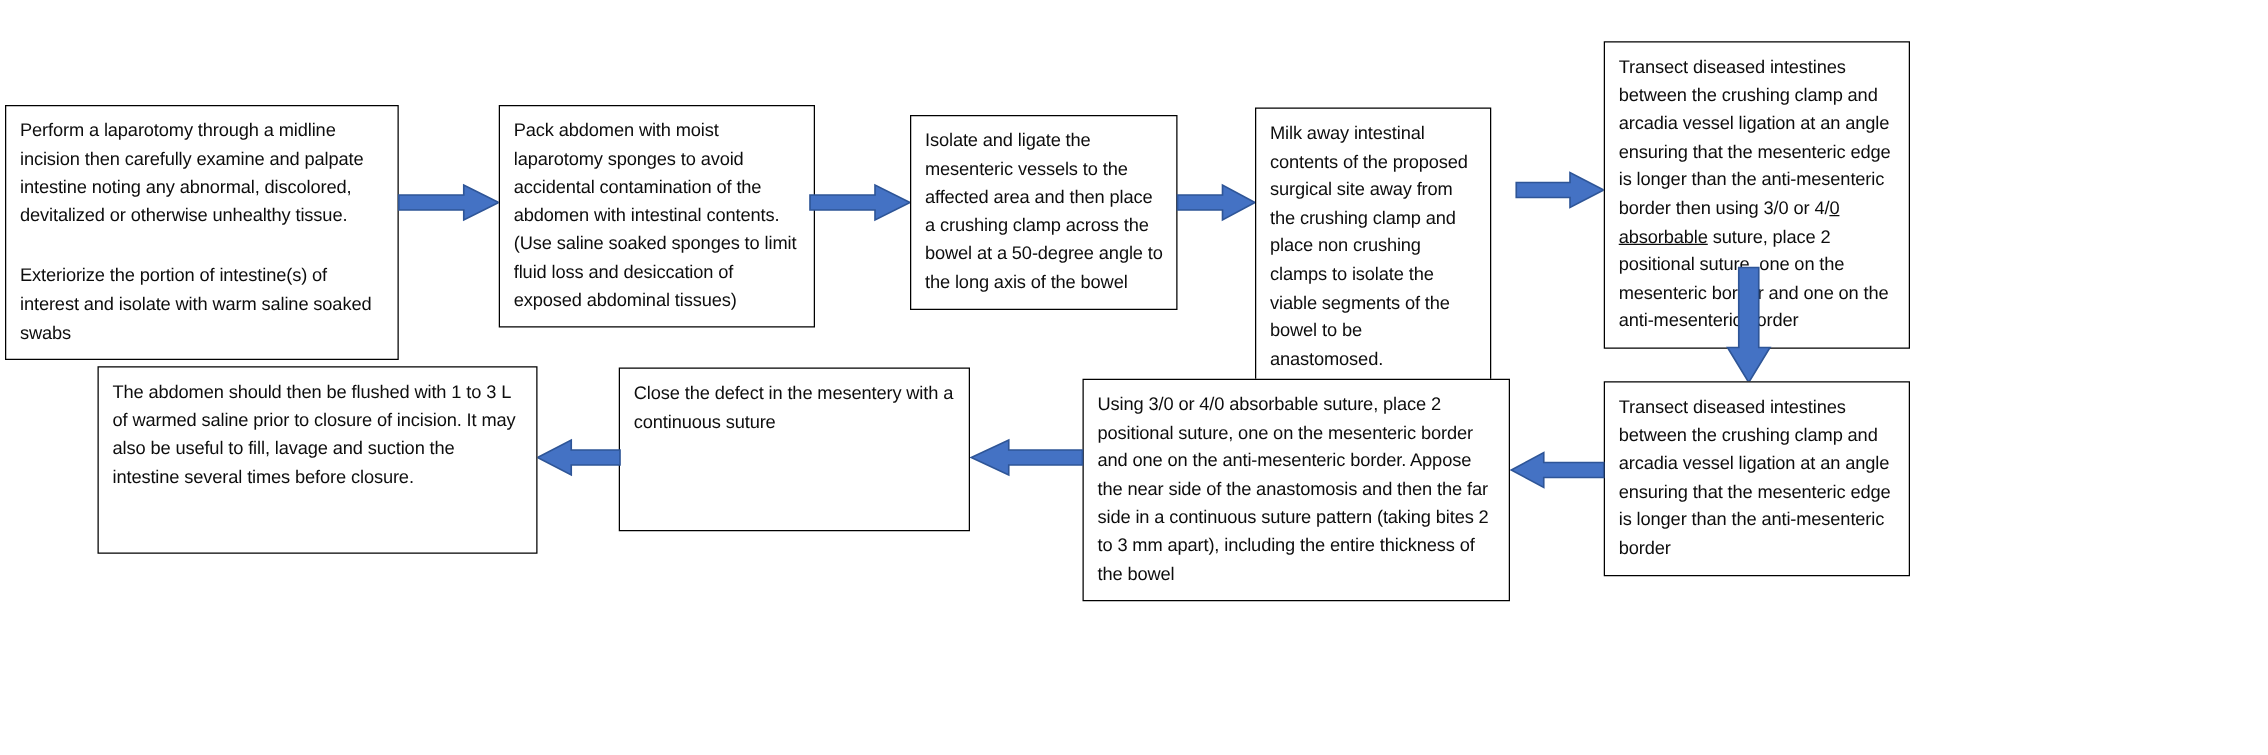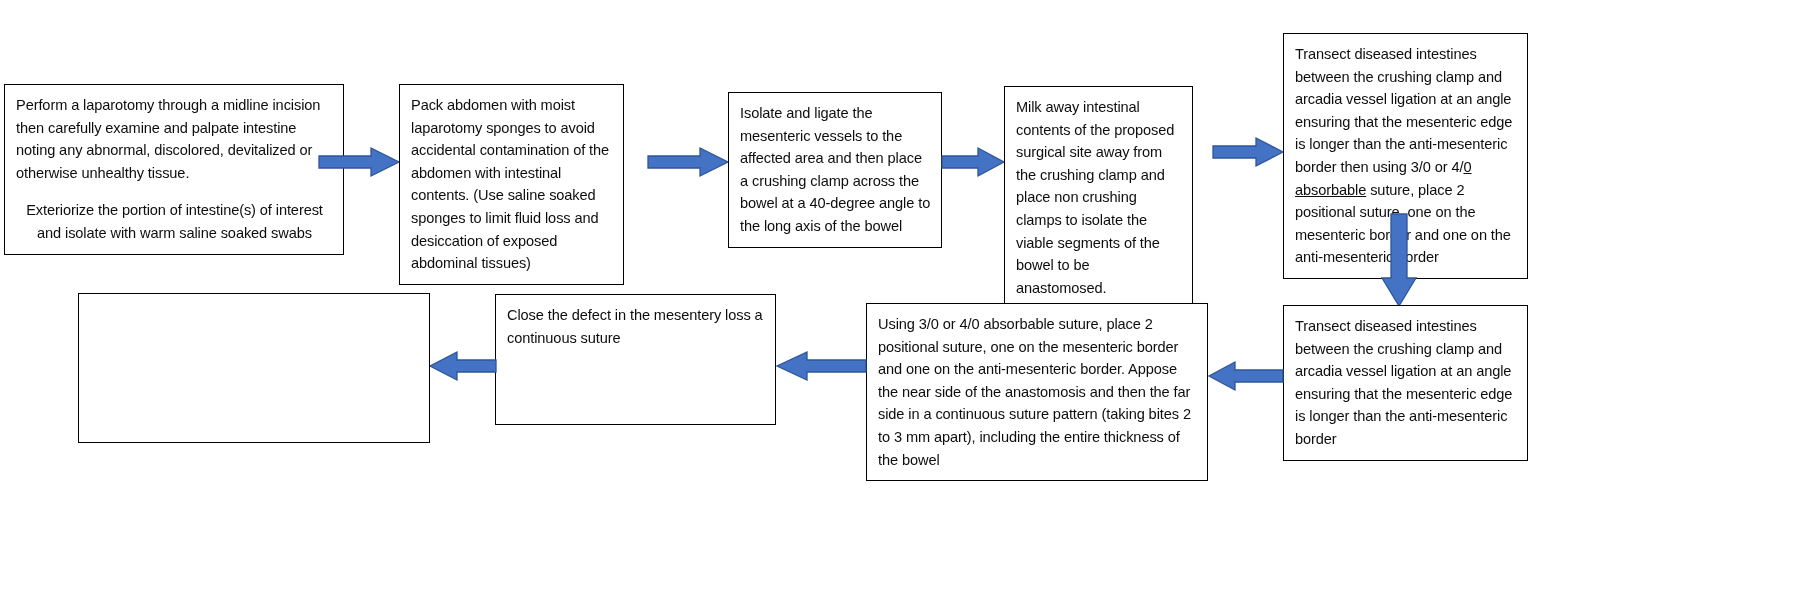--- a/index.html
+++ b/index.html
@@ -27,63 +27,62 @@
     padding: 9px 10px 9px 11px;
     font-size: 14.6px;
     line-height: 1.55;
     color: #0d0d0d;
     letter-spacing: -0.1px;
   }
   .node p {
     margin: 0;
   }
   .node p + p {
-    margin-top: 15px;
-    text-align: center;
+    margin-top: 26px;
   }
   .uline {
     text-decoration: underline;
   }
   
   .arrow {
     position: absolute;
   }
   .arrow svg {
     display: block;
     overflow: visible;
   }
 </style>
 </head>
 <body>
 
 <div id="canvas">
 
-  <div class="node" id="node1" style="left:4px; top:84px; width:340px; min-height:147px;">
+  <div class="node" id="node1" style="left:4px; top:84px; width:315px; min-height:147px;">
     <p>Perform a laparotomy through a midline incision then carefully examine and palpate intestine noting any abnormal, discolored, devitalized or otherwise unhealthy tissue.</p>
     <p>Exteriorize the portion of intestine(s) of interest and isolate with warm saline soaked swabs</p>
   </div>
 
   <div class="arrow" style="left:319px; top:148px; width:80px; height:28px;">
     <svg width="80" height="28" viewBox="0 0 80 28">
       <polygon points="0,8 52,8 52,0 80,14 52,28 52,20 0,20" fill="#4472C4" stroke="#2E5597" stroke-width="1.3"></polygon>
     </svg>
   </div>
 
-  <div class="node" id="node2" style="left:399px; top:84px; width:225px; min-height:143px;">
+  <div class="node" id="node2" style="left:399px; top:84px; width:253px; min-height:143px;">
     <p>Pack abdomen with moist laparotomy sponges to avoid accidental contamination of the abdomen with intestinal contents. (Use saline soaked sponges to limit fluid loss and desiccation of exposed abdominal tissues)</p>
   </div>
 
   <div class="arrow" style="left:648px; top:148px; width:80px; height:28px;">
     <svg width="80" height="28" viewBox="0 0 80 28">
       <polygon points="0,8 52,8 52,0 80,14 52,28 52,20 0,20" fill="#4472C4" stroke="#2E5597" stroke-width="1.3"></polygon>
     </svg>
   </div>
 
   <div class="node" id="node3" style="left:728px; top:92px; width:214px; min-height:128px;">
-    <p>Isolate and ligate the mesenteric vessels to the affected area and then place a crushing clamp across the bowel at a 40-degree angle to the long axis of the bowel</p>
+    <p>Isolate and ligate the mesenteric vessels to the affected area and then place a crushing clamp across the bowel at a 50-degree angle to the long axis of the bowel</p>
   </div>
 
   <div class="arrow" style="left:942px; top:148px; width:62px; height:28px;">
     <svg width="62" height="28" viewBox="0 0 62 28">
       <polygon points="0,8 36,8 36,0 62,14 36,28 36,20 0,20" fill="#4472C4" stroke="#2E5597" stroke-width="1.3"></polygon>
     </svg>
   </div>
 
   <div class="node" id="node4" style="left:1004px; top:86px; width:189px; min-height:131px;">
     <p>Milk away intestinal contents of the proposed surgical site away from the crushing clamp and place non crushing clamps to isolate the viable segments of the bowel to be anastomosed.</p>
@@ -121,25 +120,26 @@
     <p>Using 3/0 or 4/0 absorbable suture, place 2 positional suture, one on the mesenteric border and one on the anti-mesenteric border. Appose the near side of the anastomosis and then the far side in a continuous suture pattern (taking bites 2 to 3 mm apart), including the entire thickness of the bowel</p>
   </div>
 
   <div class="arrow" style="left:777px; top:352px; width:89px; height:28px;">
     <svg width="89" height="28" viewBox="0 0 89 28">
       <polygon points="89,8 30,8 30,0 0,14 30,28 30,20 89,20" fill="#4472C4" stroke="#2E5597" stroke-width="1.3"></polygon>
     </svg>
   </div>
 
   <div class="node" id="node8" style="left:495px; top:294px; width:281px; min-height:131px;">
-    <p>Close the defect in the mesentery loss a continuous suture</p>
+    <p>Close the defect in the mesentery with a continuous suture</p>
   </div>
 
   <div class="arrow" style="left:430px; top:352px; width:66px; height:28px;">
     <svg width="66" height="28" viewBox="0 0 66 28">
       <polygon points="66,8 27,8 27,0 0,14 27,28 27,20 66,20" fill="#4472C4" stroke="#2E5597" stroke-width="1.3"></polygon>
     </svg>
   </div>
 
   <div class="node" id="node9" style="left:78px; top:293px; width:352px; min-height:150px;">
+    <p>The abdomen should then be flushed with 1 to 3 L of warmed saline prior to closure of incision. It may also be useful to fill, lavage and suction the intestine several times before closure.</p>
   </div>
 
 </div>
 
 </body></html>

